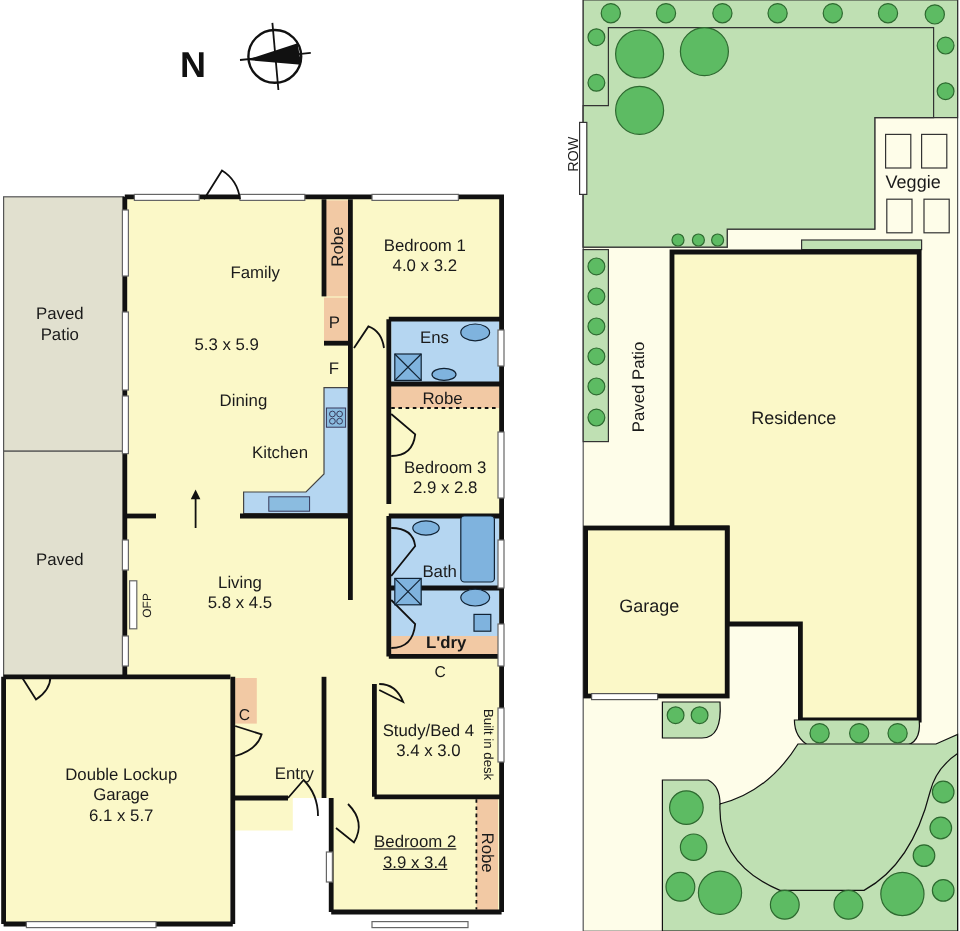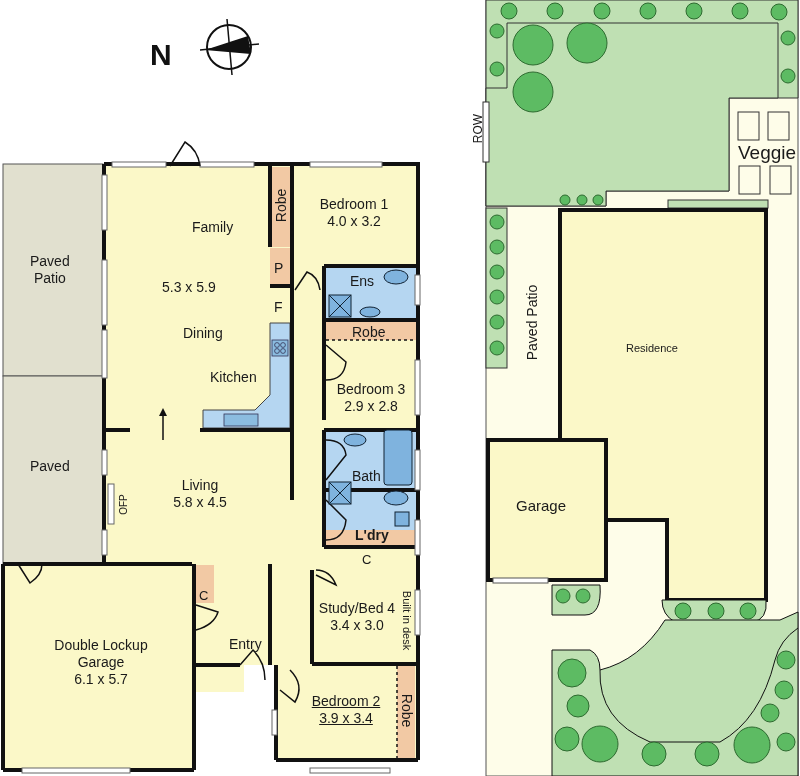--- a/index.html
+++ b/index.html
@@ -253,16 +253,16 @@
 </div>
 <div class="lbl vert90" style="left:366px;top:612px;width:80px;font-size:11px;">Built in desk</div>
 
 <div class="lbl" style="left:306px;top:693px;width:80px;text-decoration:underline;">
   <div>Bedroom 2</div>
   <div>3.9 x 3.4</div>
 </div>
 <div class="lbl vert90" style="left:386px;top:702px;width:40px;">Robe</div>
 
 <div class="lbl vert" style="left:458px;top:120px;width:40px;font-size:12px;">ROW</div>
-<div class="lbl" style="left:738px;top:144px;font-size:19px;">Veggie</div>
+<div class="lbl" style="left:738px;top:144px;font-size:15px;">Veggie</div>
 <div class="lbl vert" style="left:487px;top:314px;width:90px;">Paved Patio</div>
-<div class="lbl" style="left:626px;top:340px;font-size:11px;">Residence</div>
+<div class="lbl" style="left:626px;top:340px;font-size:15px;">Residence</div>
 <div class="lbl" style="left:516px;top:497px;font-size:15px;">Garage</div>
 
 </body></html>

